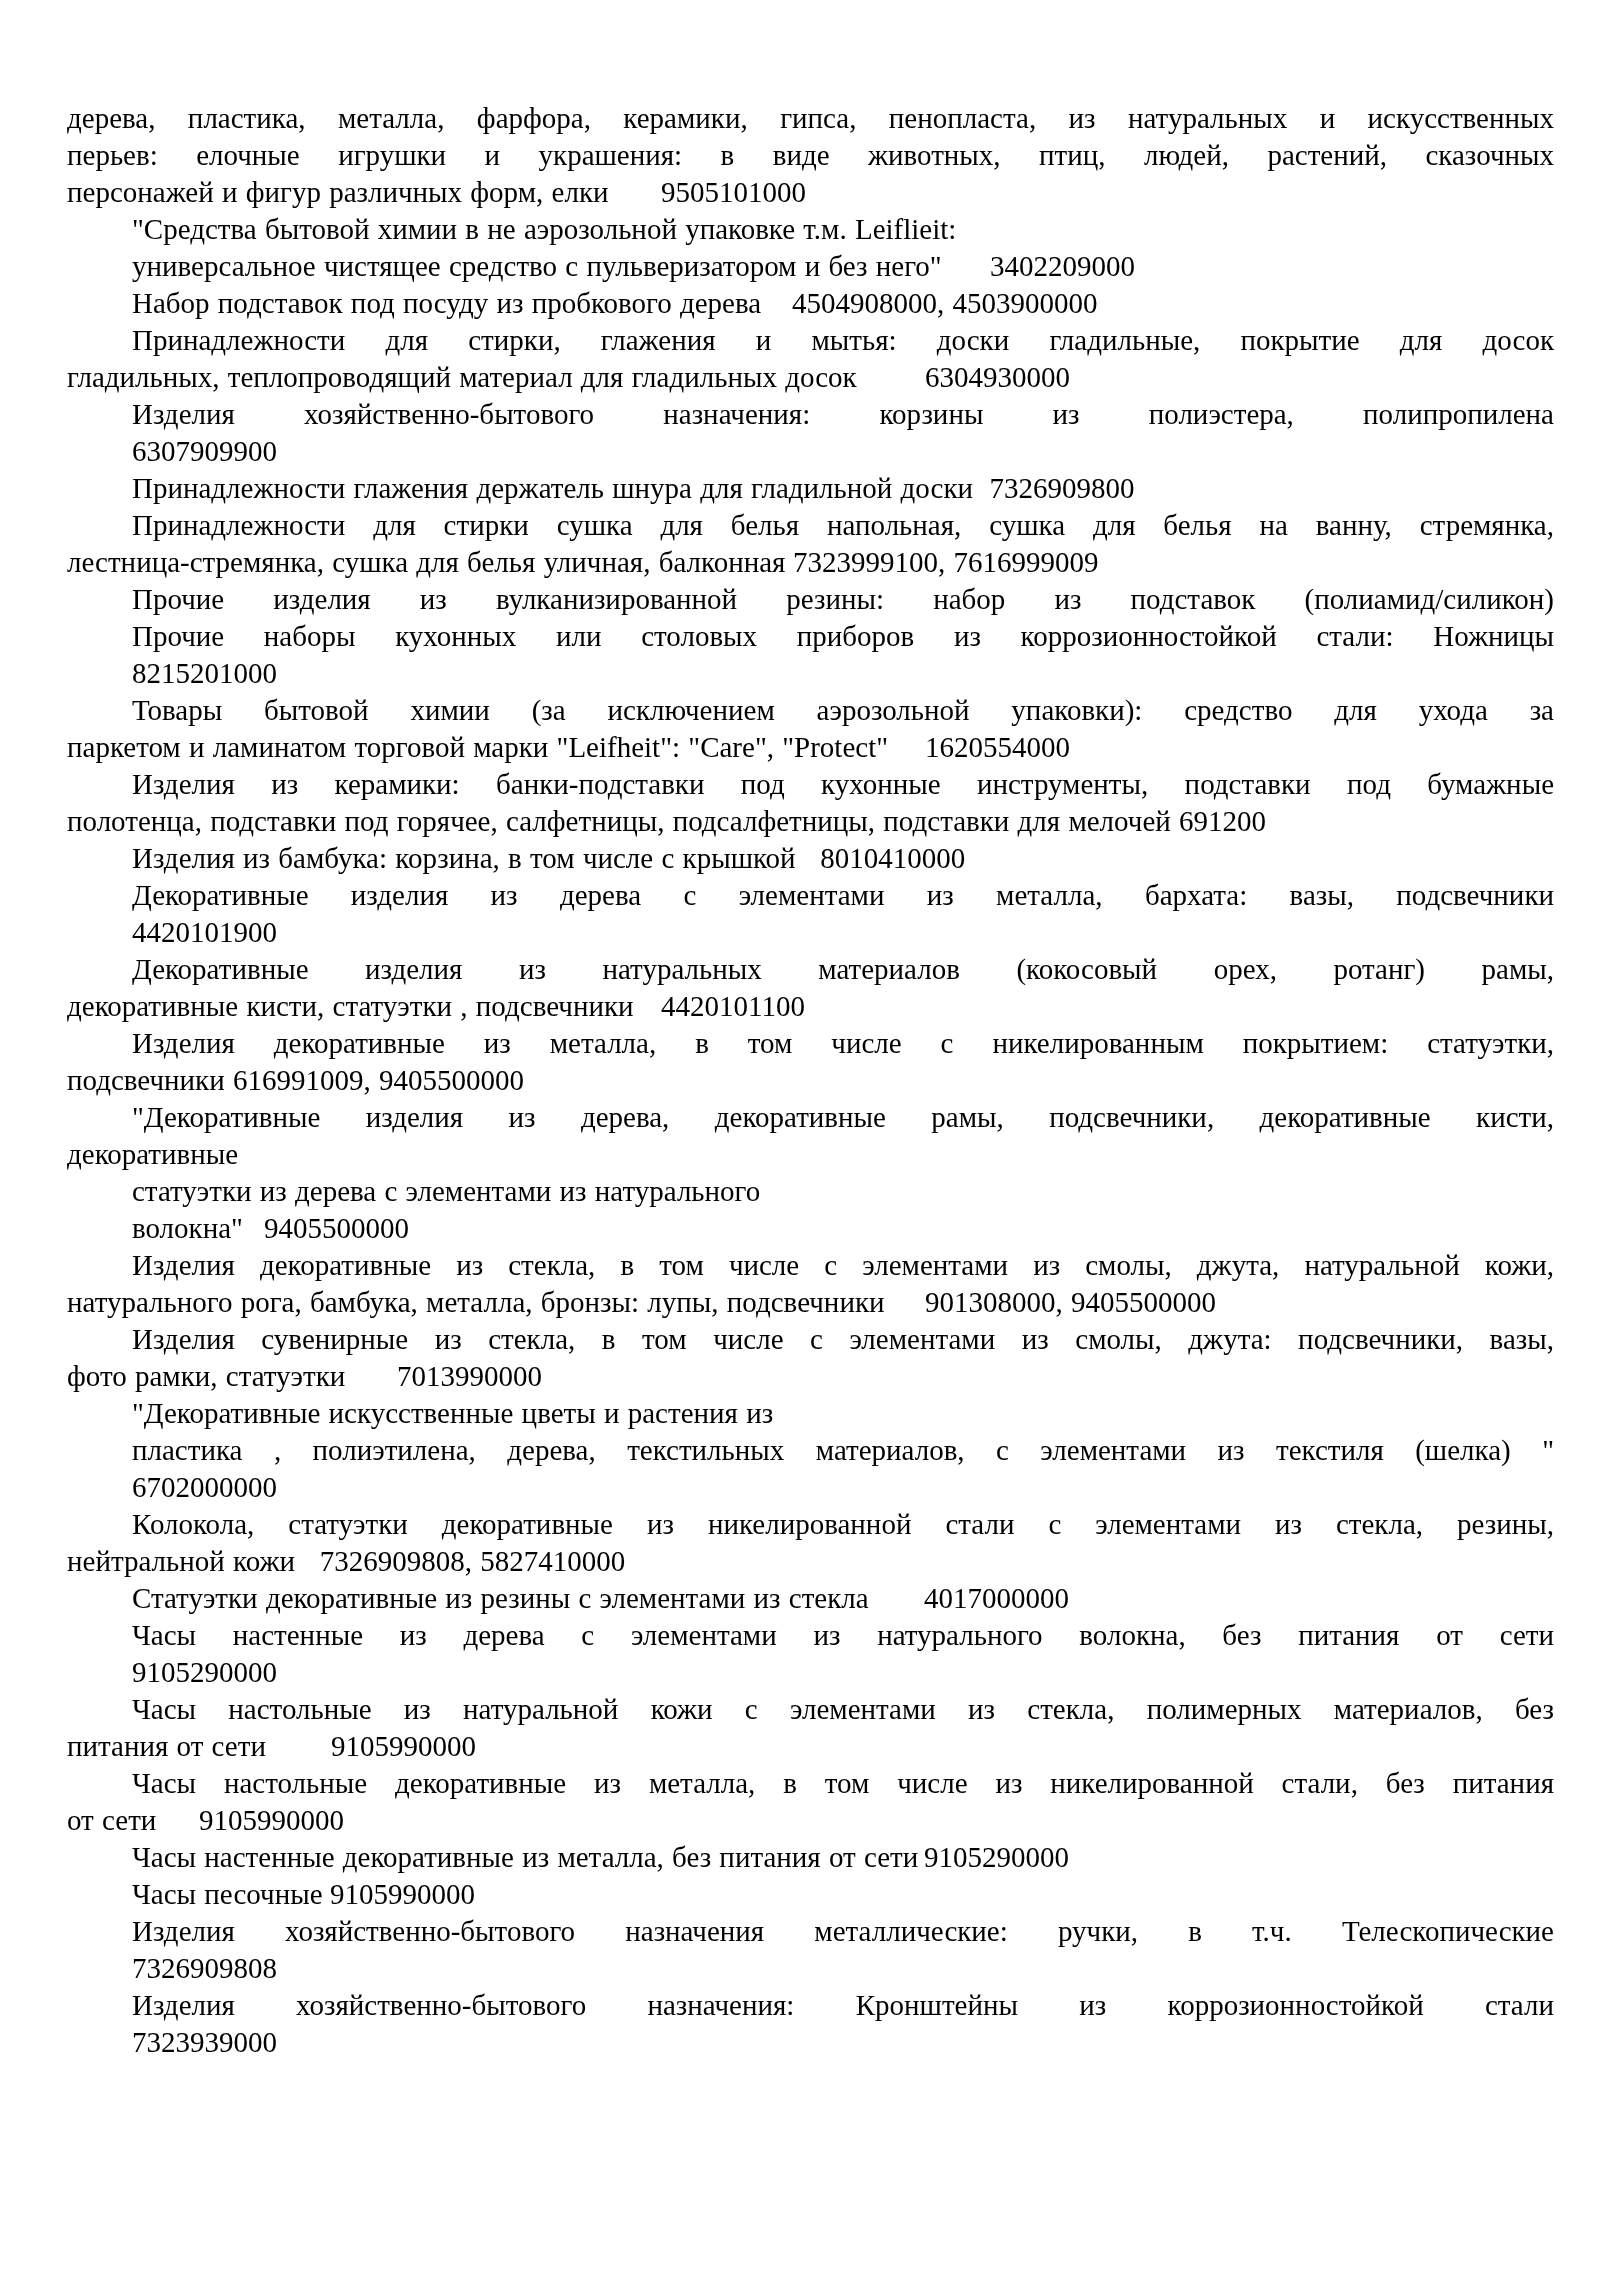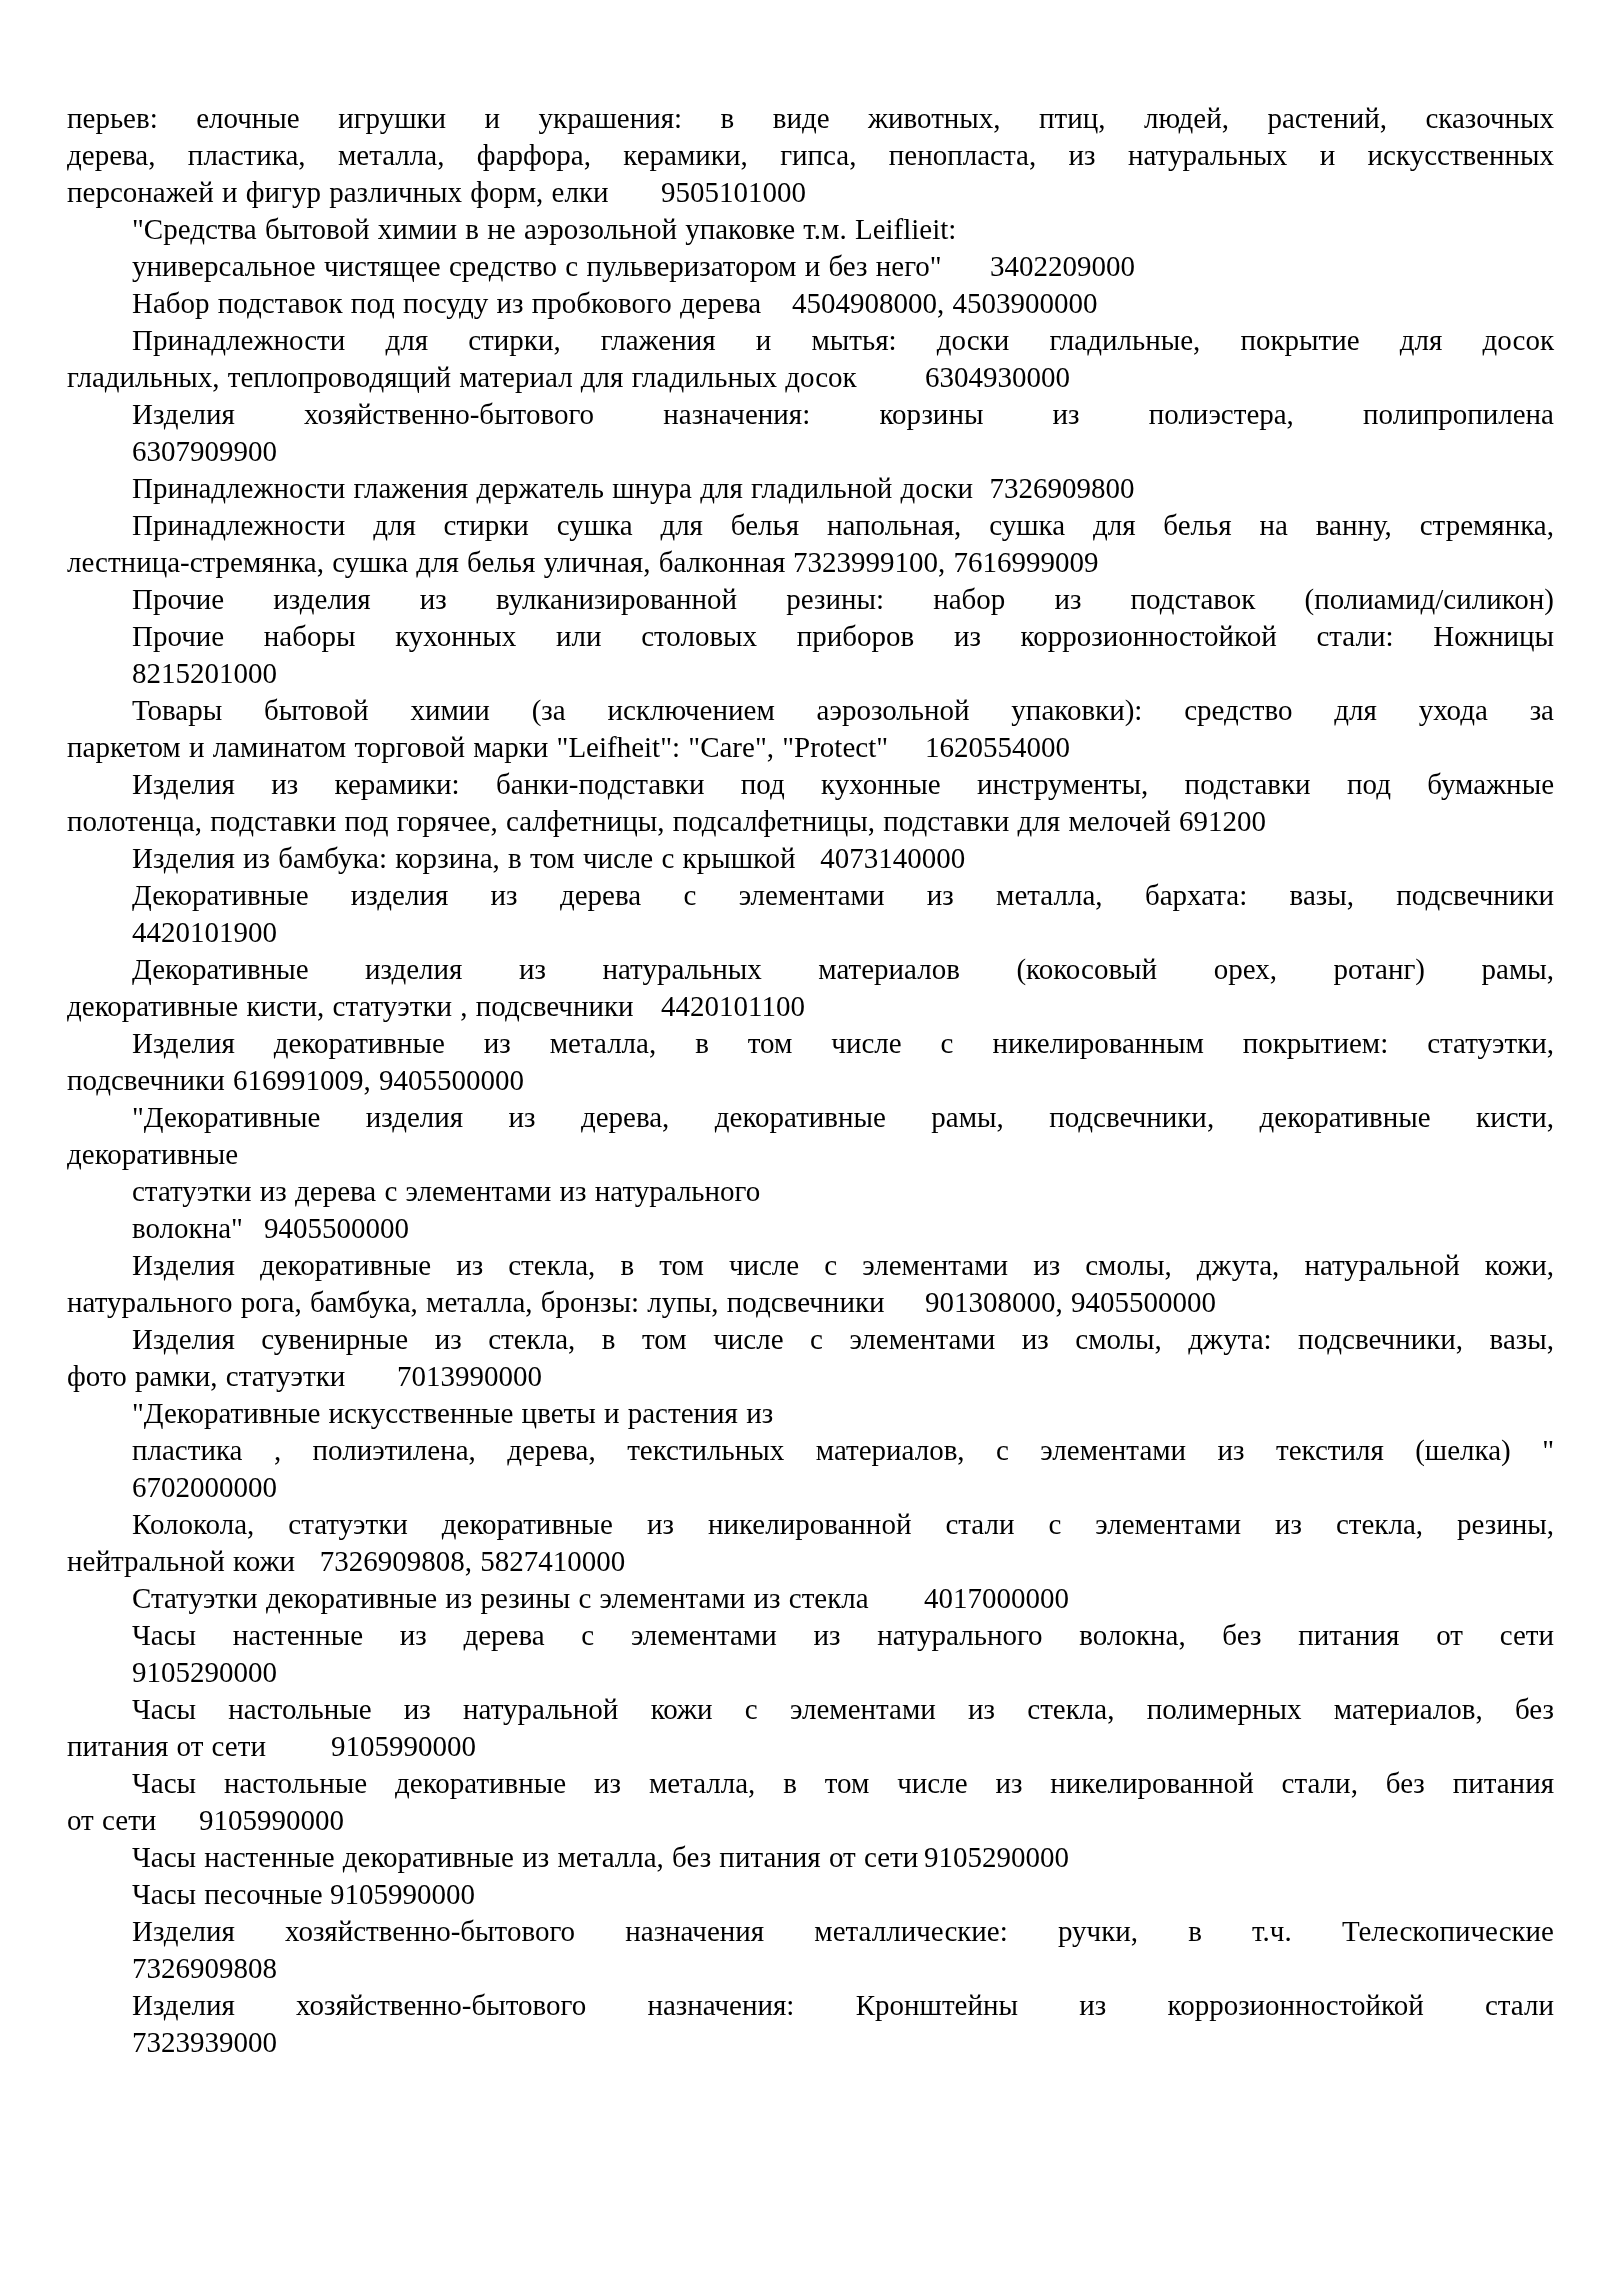--- a/index.html
+++ b/index.html
@@ -36,41 +36,41 @@
     white-space: normal;
     text-align: justify;
     text-align-last: justify;
   }
 </style>
 </head>
 <body>
 
 <div class="page">
   <div id="doc-lines">
+      <div class="doc-line jst">дерева, пластика, металла, фарфора, керамики, гипса, пенопласта, из натуральных и искусственных</div>
       <div class="doc-line jst">перьев: елочные игрушки и украшения: в виде животных, птиц, людей, растений, сказочных</div>
-      <div class="doc-line jst">дерева, пластика, металла, фарфора, керамики, гипса, пенопласта, из натуральных и искусственных</div>
       <div class="doc-line">персонажей и фигур различных форм, елки	9505101000</div>
       <div class="doc-line ind">"Средства бытовой химии в не аэрозольной упаковке т.м. Leiflieit:</div>
       <div class="doc-line ind">универсальное чистящее средство с пульверизатором и без него"	3402209000</div>
       <div class="doc-line ind">Набор подставок под посуду из пробкового дерева	4504908000, 4503900000</div>
       <div class="doc-line ind jst">Принадлежности для стирки, глажения и мытья: доски гладильные, покрытие для досок</div>
       <div class="doc-line">гладильных, теплопроводящий материал для гладильных досок	6304930000</div>
       <div class="doc-line ind jst">Изделия хозяйственно-бытового назначения: корзины из полиэстера, полипропилена</div>
       <div class="doc-line ind">6307909900</div>
       <div class="doc-line ind">Принадлежности глажения держатель шнура для гладильной доски  7326909800</div>
       <div class="doc-line ind jst">Принадлежности для стирки сушка для белья напольная, сушка для белья на ванну, стремянка,</div>
       <div class="doc-line">лестница-стремянка, сушка для белья уличная, балконная	7323999100, 7616999009</div>
       <div class="doc-line ind jst">Прочие изделия из вулканизированной резины: набор из подставок (полиамид/силикон)</div>
       <div class="doc-line ind jst">Прочие наборы кухонных или столовых приборов из коррозионностойкой стали: Ножницы</div>
       <div class="doc-line ind">8215201000</div>
       <div class="doc-line ind jst">Товары бытовой химии (за исключением аэрозольной упаковки): средство для ухода за</div>
       <div class="doc-line">паркетом и ламинатом торговой марки "Leifheit": "Care", "Protect"	1620554000</div>
       <div class="doc-line ind jst">Изделия из керамики: банки-подставки под кухонные инструменты, подставки под бумажные</div>
       <div class="doc-line">полотенца, подставки под горячее, салфетницы, подсалфетницы, подставки для мелочей 691200</div>
-      <div class="doc-line ind">Изделия из бамбука: корзина, в том числе с крышкой   4073140000</div>
+      <div class="doc-line ind">Изделия из бамбука: корзина, в том числе с крышкой   8010410000</div>
       <div class="doc-line ind jst">Декоративные изделия из дерева с элементами из металла, бархата: вазы, подсвечники</div>
       <div class="doc-line ind">4420101900</div>
       <div class="doc-line ind jst">Декоративные изделия из натуральных материалов (кокосовый орех, ротанг) рамы,</div>
       <div class="doc-line">декоративные кисти, статуэтки , подсвечники	4420101100</div>
       <div class="doc-line ind jst">Изделия декоративные из металла, в том числе с никелированным покрытием: статуэтки,</div>
       <div class="doc-line">подсвечники 616991009, 9405500000</div>
       <div class="doc-line ind jst">"Декоративные изделия из дерева, декоративные рамы, подсвечники, декоративные кисти,</div>
       <div class="doc-line">декоративные</div>
       <div class="doc-line ind">статуэтки из дерева с элементами из натурального</div>
       <div class="doc-line ind">волокна"	9405500000</div>

